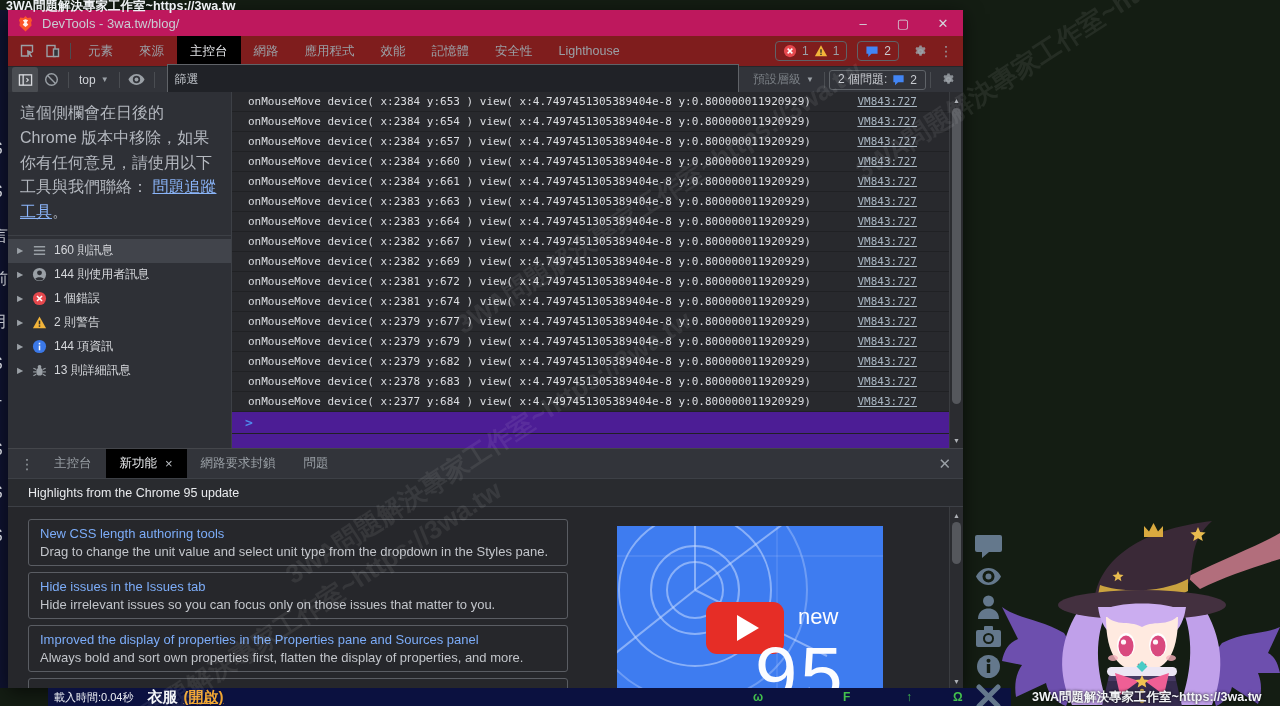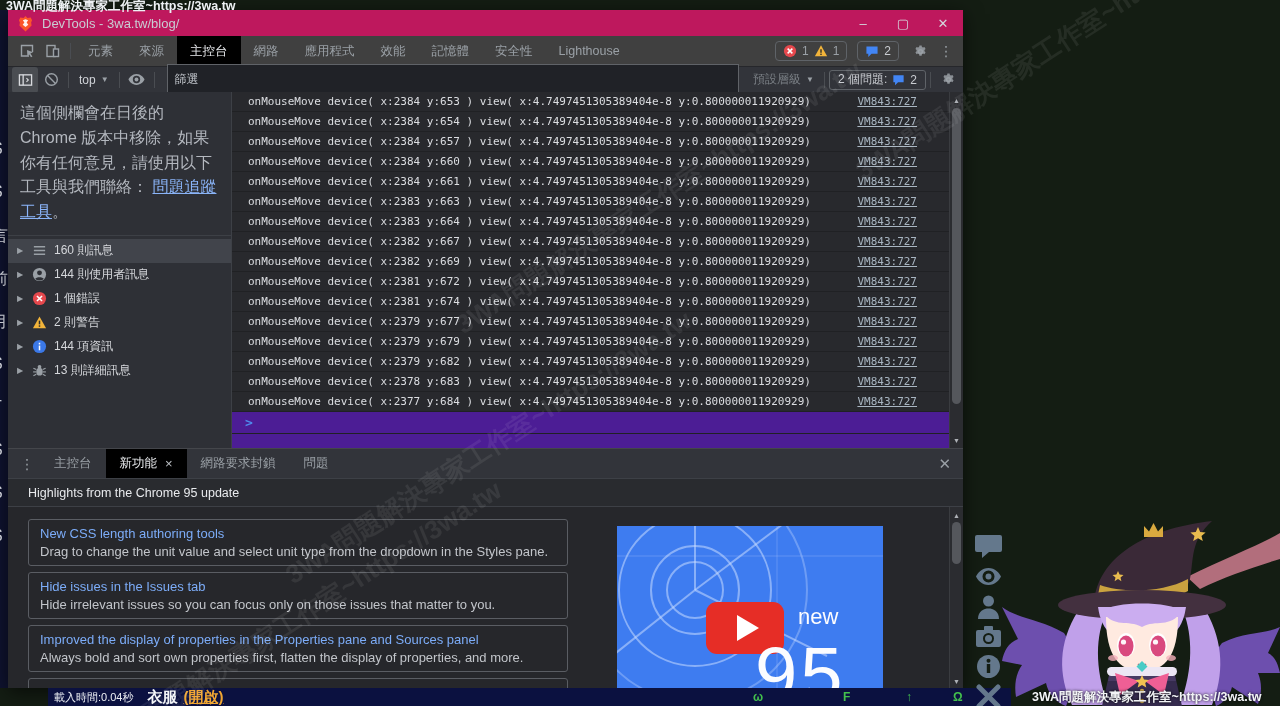--- a/index.html
+++ b/index.html
@@ -26,21 +26,21 @@
             display:flex; flex-direction:column; background:#26272b;
             box-shadow:0 4px 18px rgba(0,0,0,.6); }
 
   .titlebar { height:26px; background:#be185d; display:flex; align-items:center; flex:none; }
   .brave { width:15px; height:17px; margin-left:10px; }
   .tb-title { margin-left:9px; font-size:13px; color:#c9cdd3; }
   .win-controls { margin-left:auto; display:flex; }
   .win-btn { width:40px; height:26px; display:flex; align-items:center; justify-content:center;
             color:#d4d8dd; font-size:13px; cursor:pointer; }
 
-  .tabbar { height:30px; background:#404040; display:flex; align-items:center; flex:none; }
+  .tabbar { height:30px; background:#7f1d1d; display:flex; align-items:center; flex:none; }
   .tool-ic { width:26px; height:26px; display:flex; align-items:center; justify-content:center;
             color:#9aa0a6; cursor:pointer; flex:none; }
   .tool-ic svg { display:block; }
   .vdiv { width:1px; height:16px; background:#4a4d52; margin:0 4px; flex:none; }
   .tabs { display:flex; height:30px; }
   .tab { height:30px; padding:0 13px; display:flex; align-items:center; color:#9aa0a6;
             font-size:12.5px; cursor:pointer; white-space:nowrap; }
   .tab.selected { background:#000; color:#e8eaed; }
   .badge-box { display:flex; align-items:center; gap:5px; border:1px solid #5f6368;
             border-radius:4px; padding:2px 7px; margin-left:10px; cursor:pointer; }

